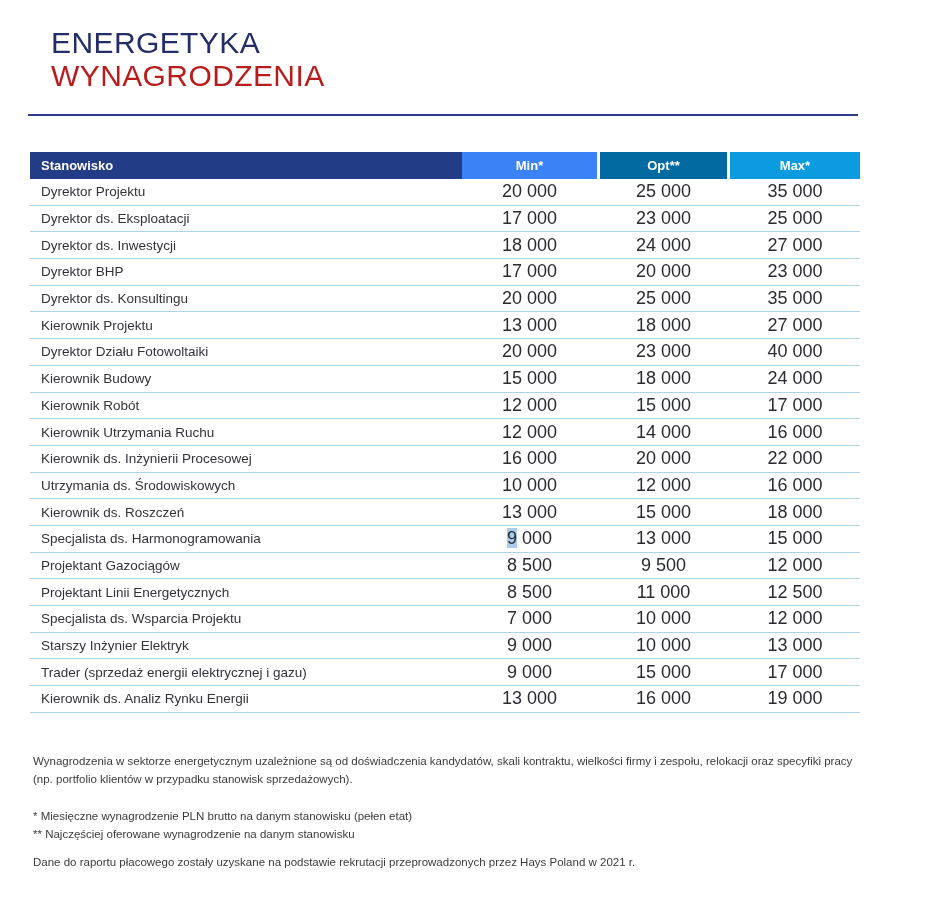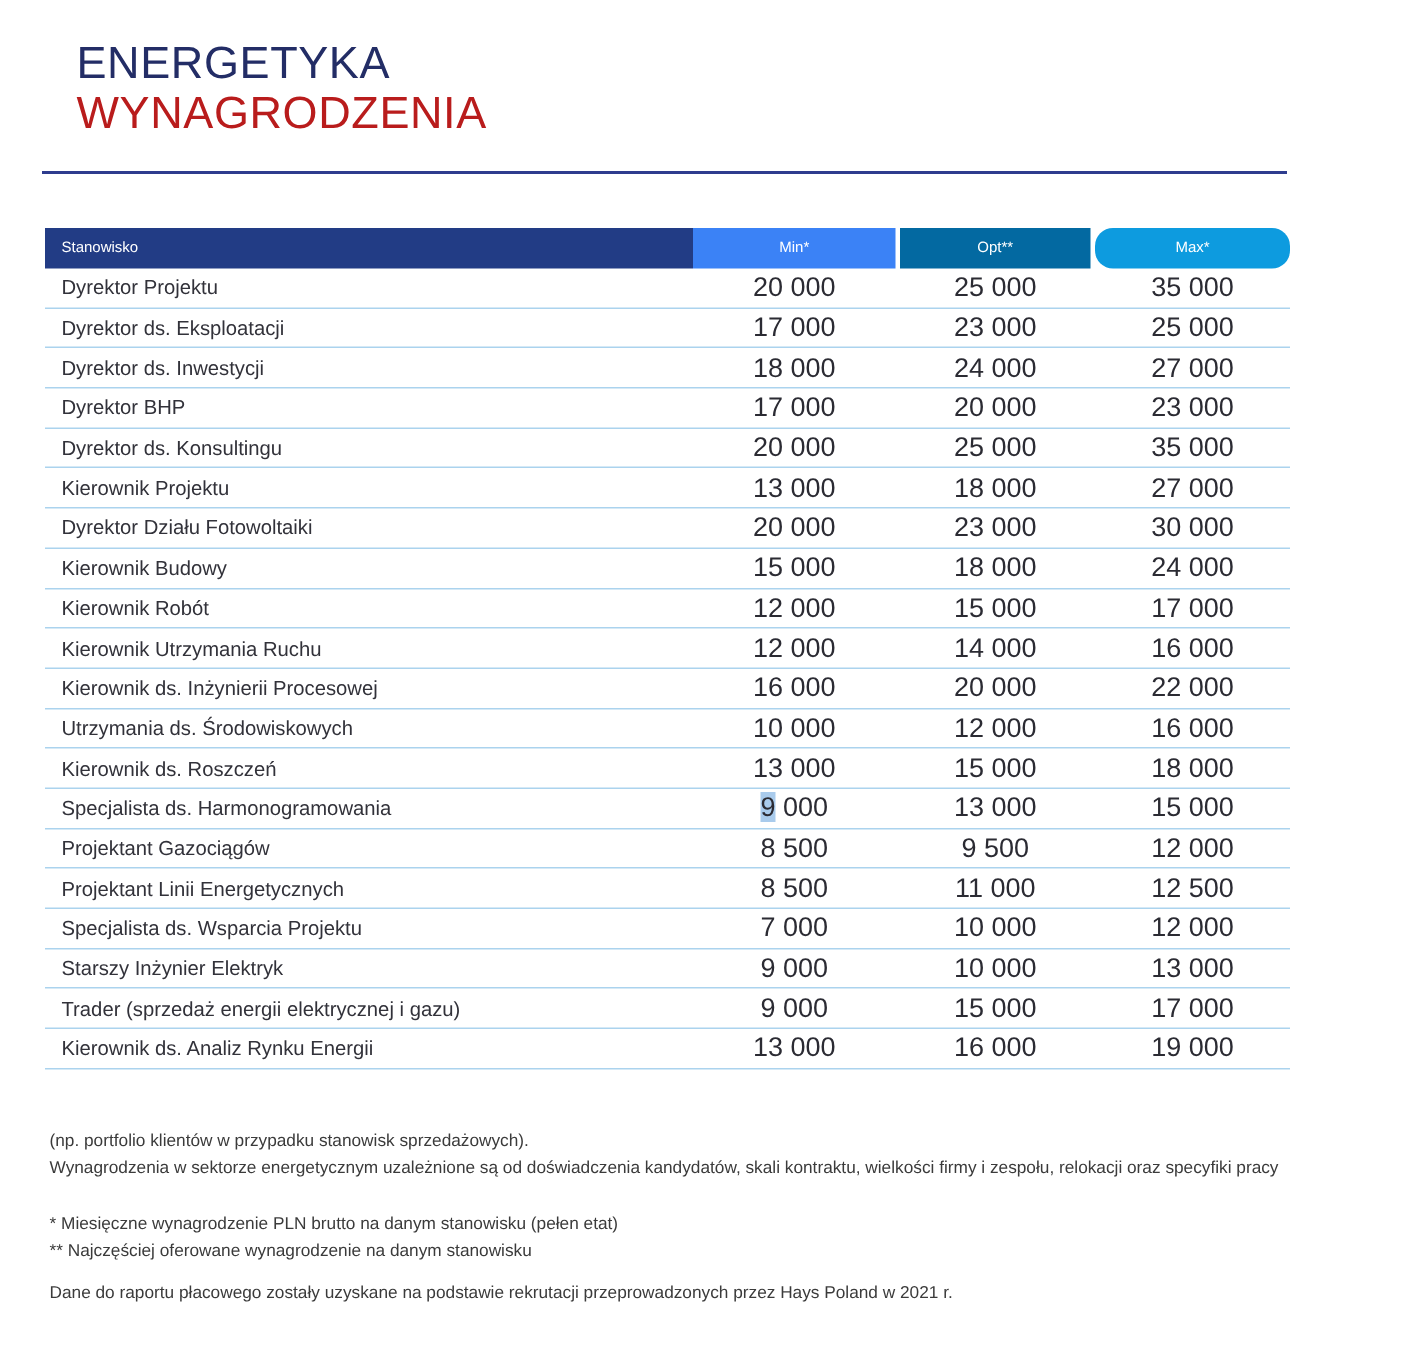--- a/index.html
+++ b/index.html
@@ -7,25 +7,25 @@
     position:relative;width:936px;height:898px;background:#ffffff;
     font-family:"Liberation Sans",sans-serif;overflow:hidden;
   }
   .title{position:absolute;left:51px;top:26px;font-size:30px;line-height:33px;
     font-weight:400;letter-spacing:.4px;}
   .title-l1{color:#232d66;}
   .title-l2{color:#b91c1c;}
   .rule{position:absolute;left:28px;top:114px;width:830px;height:2px;background:#2e3c8e;}
 
   .tbl{position:absolute;left:30px;top:152px;width:830px;}
-  .hdr{display:flex;height:27px;line-height:27px;font-size:10px;font-weight:normal;color:#ffffff;}
+  .hdr{display:flex;height:27px;line-height:27px;font-size:13px;font-weight:bold;color:#ffffff;}
   .c-pos{width:432px;box-sizing:border-box;padding-left:11px;text-align:left;}
   .c-min{width:135px;text-align:center;}
   .c-opt{width:127px;text-align:center;margin-left:3px;}
-  .c-max{width:130px;text-align:center;margin-left:3px;border-radius:12px;}
+  .c-max{width:130px;text-align:center;margin-left:3px;}
   .hdr .c-pos{background:#223c85;}
   .hdr .c-min{background:#3b82f6;}
   .hdr .c-opt{background:#0369a1;}
   .hdr .c-max{background:#0d9bdf;}
 
   .row{display:flex;align-items:center;height:25.7px;border-bottom:1px solid #abd3ee;
     font-size:13.5px;color:#32323a;}
   .row .c-min,.row .c-opt,.row .c-max{font-size:18px;color:#2b2b33;}
   .sel{background:#a9cbec;}
 
@@ -87,21 +87,21 @@
         <div class="row">
       <div class="c-pos">Kierownik Projektu</div>
       <div class="c-min">13 000</div>
       <div class="c-opt">18 000</div>
       <div class="c-max">27 000</div>
     </div>
         <div class="row">
       <div class="c-pos">Dyrektor Działu Fotowoltaiki</div>
       <div class="c-min">20 000</div>
       <div class="c-opt">23 000</div>
-      <div class="c-max">30 000</div>
+      <div class="c-max">40 000</div>
     </div>
         <div class="row">
       <div class="c-pos">Kierownik Budowy</div>
       <div class="c-min">15 000</div>
       <div class="c-opt">18 000</div>
       <div class="c-max">24 000</div>
     </div>
         <div class="row">
       <div class="c-pos">Kierownik Robót</div>
       <div class="c-min">12 000</div>
@@ -171,22 +171,22 @@
         <div class="row">
       <div class="c-pos">Kierownik ds. Analiz Rynku Energii</div>
       <div class="c-min">13 000</div>
       <div class="c-opt">16 000</div>
       <div class="c-max">19 000</div>
     </div>
       </div>
   </div>
 
   <div class="fn fn-para">
+    <div>Wynagrodzenia w sektorze energetycznym uzależnione są od doświadczenia kandydatów, skali kontraktu, wielkości firmy i zespołu, relokacji oraz specyfiki pracy</div>
     <div>(np. portfolio klientów w przypadku stanowisk sprzedażowych).</div>
-    <div>Wynagrodzenia w sektorze energetycznym uzależnione są od doświadczenia kandydatów, skali kontraktu, wielkości firmy i zespołu, relokacji oraz specyfiki pracy</div>
   </div>
 
   <div class="fn fn-ast">
     <div>* Miesięczne wynagrodzenie PLN brutto na danym stanowisku (pełen etat)</div>
     <div>** Najczęściej oferowane wynagrodzenie na danym stanowisku</div>
   </div>
 
   <div class="fn fn-src">Dane do raportu płacowego zostały uzyskane na podstawie rekrutacji przeprowadzonych przez Hays Poland w 2021 r.</div>
 
 </div>

